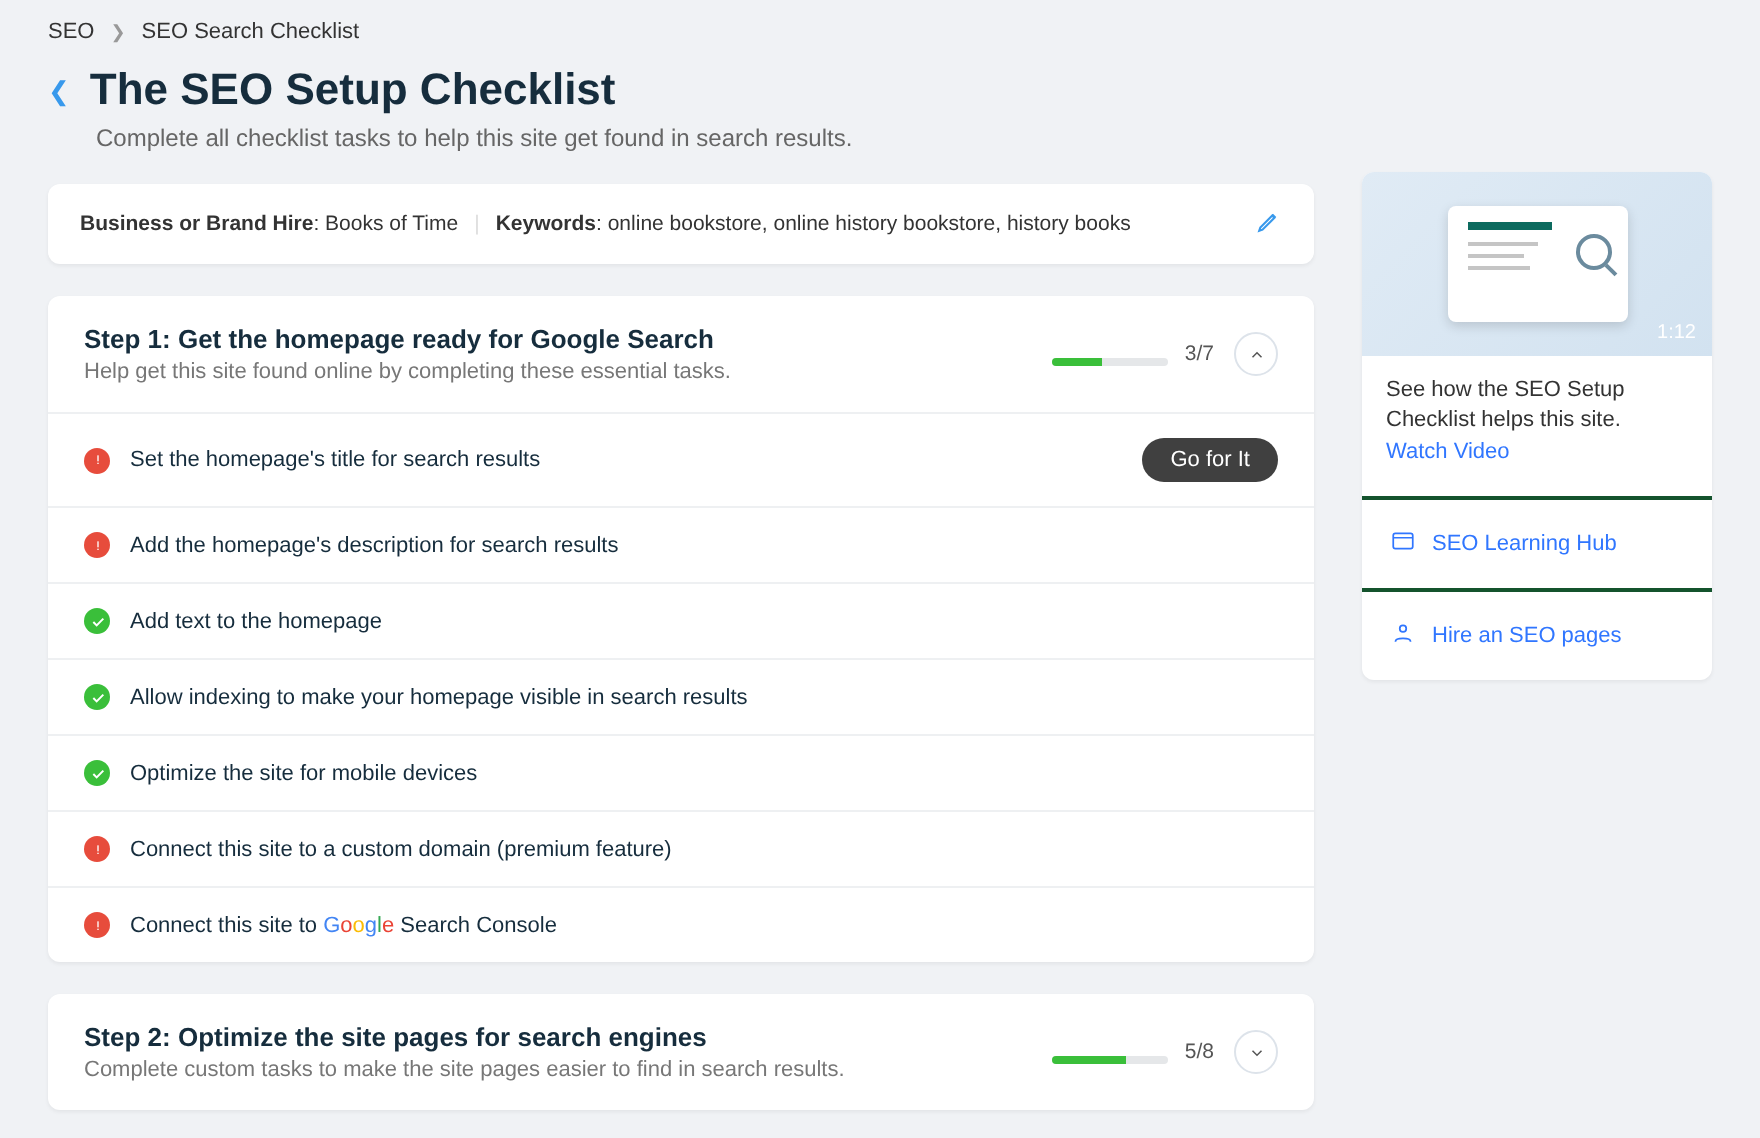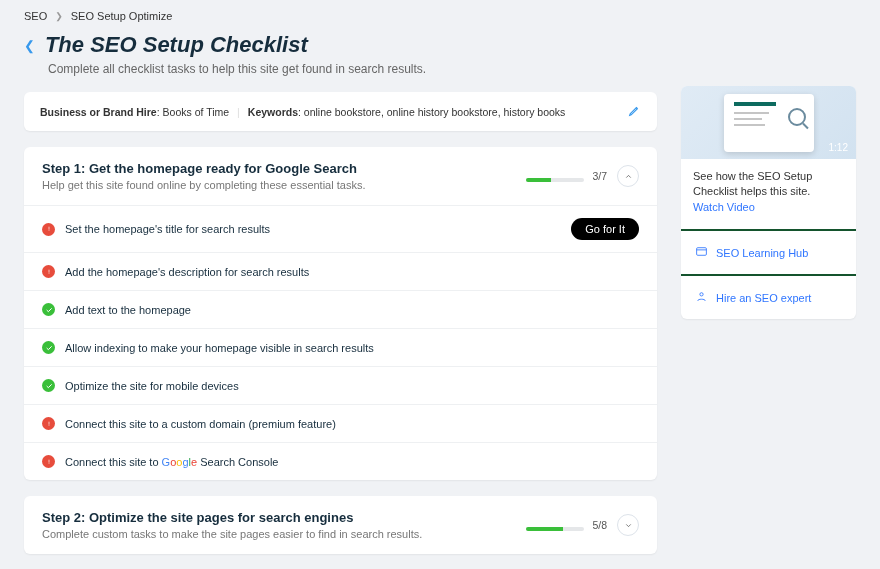--- a/index.html
+++ b/index.html
@@ -5,21 +5,21 @@
 * { box-sizing: border-box; margin: 0; padding: 0; }
 body { font-family: -apple-system, BlinkMacSystemFont, "Segoe UI", Arial, sans-serif; background: #f0f2f5; color: #162d3d; font-size: 12px; }
 .page { width: 880px; height: 569px; overflow: hidden; padding: 10px 24px 0; display: flex; gap: 24px; }
 .main { flex: 1; min-width: 0; }
 .side { width: 175px; padding-top: 76px; }
 
 .breadcrumb { display: flex; align-items: center; gap: 8px; color: #333; font-size: 11px; margin-bottom: 10px; }
 .breadcrumb .sep { color: #999; font-size: 9px; }
 .title-row { display: flex; align-items: center; gap: 10px; }
 .back-btn { color: #3899ec; font-size: 13px; cursor: pointer; }
-h1 { font-size: 22px; font-weight: 700; font-style: italic; }
+h1 { font-size: 22px; font-weight: 700; }
 .subtitle { font-size: 12px; color: #666; margin: 4px 0 16px 24px; }
 
 .card { background: #fff; border-radius: 6px; box-shadow: 0 1px 2px rgba(0,0,0,.06); margin-bottom: 16px; }
 .meta-card { padding: 12px 16px; display: flex; align-items: center; font-size: 10.5px; color: #333; }
 .meta-card b { font-weight: 600; }
 .meta-sep { color: #ddd; margin: 0 8px; }
 .edit-btn { margin-left: auto; color: #3899ec; cursor: pointer; }
 
 .step-head { padding: 14px 18px; display: flex; align-items: center; }
 .step-head-left { flex: 1; }
@@ -33,45 +33,45 @@
 .chev-btn svg { width: 9px; height: 9px; }
 
 .task { border-top: 1px solid #eef0f2; padding: 12px 18px; display: flex; align-items: center; gap: 10px; font-size: 11px; }
 .task .dot { width: 13px; height: 13px; border-radius: 50%; display: flex; align-items: center; justify-content: center; flex-shrink: 0; }
 .dot.todo { background: #e74c3c; }
 .dot.done { background: #3abf3a; }
 .dot svg { width: 8px; height: 8px; fill: #fff; }
 .task-label { flex: 1; }
 .google-word { font-weight: 500; }
 .g1{color:#4285F4}.g2{color:#EA4335}.g3{color:#FBBC05}.g4{color:#4285F4}.g5{color:#34A853}.g6{color:#EA4335}
-.go-btn { background: #000000; color: #fff; border: none; border-radius: 14px; padding: 5px 14px; font-size: 11px; font-weight: 500; cursor: pointer; }
+.go-btn { background: #404040; color: #fff; border: none; border-radius: 14px; padding: 5px 14px; font-size: 11px; font-weight: 500; cursor: pointer; }
 
 .side-card { background: #fff; border-radius: 6px; box-shadow: 0 1px 2px rgba(0,0,0,.06); overflow: hidden; }
-.video-thumb { height: 73px; background: linear-gradient(135deg,#e0ebf5,#d2e2f0); position: relative; display:flex; align-items:center; justify-content:center; }
+.video-thumb { height: 92px; background: linear-gradient(135deg,#e0ebf5,#d2e2f0); position: relative; display:flex; align-items:center; justify-content:center; }
 .mini { width:90px; height:58px; background:#fff; border-radius:4px; box-shadow:0 2px 6px rgba(0,0,0,.15); padding:8px 10px; position:relative; }
 .mini .bar1{height:4px;background:#0d6b5f;width:60%;margin-bottom:6px;}
 .mini .line{height:2px;background:#c5c5c5;margin:4px 0;width:50%;}
 .mini .mag{position:absolute;right:8px;top:14px;width:18px;height:18px;border:2px solid #6b8b9e;border-radius:50%;}
 .mini .mag::after{content:"";position:absolute;width:7px;height:2px;background:#6b8b9e;bottom:-3px;right:-5px;transform:rotate(45deg);}
 .dur{position:absolute;bottom:6px;right:8px;color:#fff;font-size:10px;font-weight:500;}
 .side-caption{padding:10px 12px 14px;font-size:11px;color:#333;line-height:1.4;}
 .side-caption a{color:#3076ff;text-decoration:none;}
 .side-link{display:flex;align-items:center;gap:8px;padding:14px 14px;border-top:2px solid #14532d;color:#3076ff;font-size:11px;cursor:pointer;}
 .side-link svg{width:13px;height:13px;fill:none;stroke:#3076ff;stroke-width:1.6;}
 
 </style>
 </head>
 <body>
 
 <div class="page">
   <div class="main">
     <div class="breadcrumb">
       <span>SEO</span>
       <span class="sep">❯</span>
-      <span>SEO Setup Optimize</span>
+      <span>SEO Search Checklist</span>
     </div>
 
     <div class="title-row">
       <span class="back-btn">❮</span>
       <h1>The SEO Setup Checklist</h1>
     </div>
     <div class="subtitle">Complete all checklist tasks to help this site get found in search results.</div>
 
     <div class="card meta-card">
       <span><b>Business or Brand Hire</b>: <span>Books of Time</span></span>
@@ -209,18 +209,18 @@
                 <rect x="3" y="5" width="18" height="14" rx="2"></rect>
                 <path d="M3 9h18"></path>
               </svg></span>
             <span>SEO Learning Hub</span>
           </div>
           <div class="side-link">
             <span><svg viewBox="0 0 24 24">
                 <circle cx="12" cy="8" r="3"></circle>
                 <path d="M5 20c0-4 14-4 14 0"></path>
               </svg></span>
-            <span>Hire an SEO expert</span>
+            <span>Hire an SEO pages</span>
           </div>
         </div>
     </div>
   </div>
 </div>
 
 </body></html>

